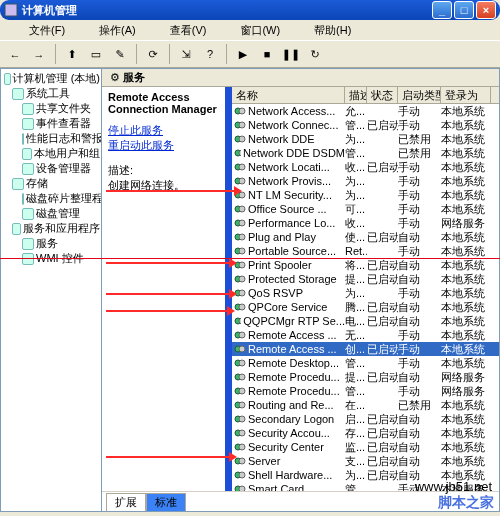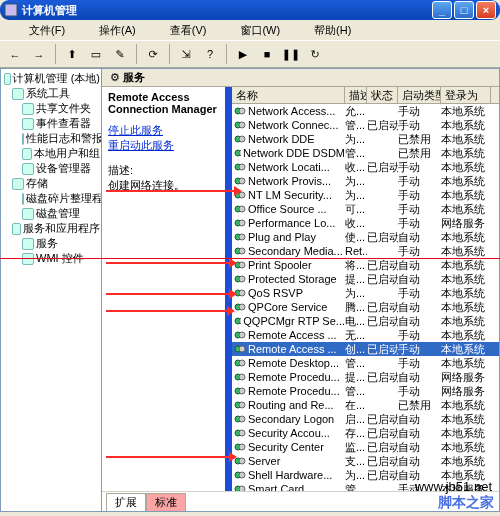--- a/index.html
+++ b/index.html
@@ -34,21 +34,21 @@
   .listbody { overflow: hidden; }
   .row { height: 14px; display: flex; align-items: center; white-space: nowrap; }
   .row.sel { background: #316ac5; color: #fff; }
   .c-name { width: 113px; overflow: hidden; display: flex; align-items: center; gap: 2px; padding-left: 2px; }
   .c-desc { width: 22px; overflow: hidden; }
   .c-stat { width: 31px; overflow: hidden; }
   .c-start { width: 43px; overflow: hidden; }
   .c-logon { width: 50px; overflow: hidden; }
   .sico { width: 12px; height: 12px; }
   .tabs { height: 20px; background: #fff; display: flex; align-items: flex-end; padding: 0 4px; gap: 0; border-top: 1px solid #d4d0c8; }
-  .tab { border: 1px solid #aca899; border-bottom: none; padding: 1px 8px; background: #fca5a5; font-size: 11px; }
+  .tab { border: 1px solid #aca899; border-bottom: none; padding: 1px 8px; background: #3b82f6; font-size: 11px; }
   .tab.active { background: #fff; }
   .wm { position: absolute; right: 6px; bottom: 4px; color: #1d4ed8; opacity: .8; font-weight: bold; font-size: 14px; }
   .url { position: absolute; right: 8px; bottom: 22px; color: #000; font-size: 13px; }
   .redline { position: absolute; left: 0; right: 0; height: 1px; background: #e2031a; }
   .arrow { position: absolute; left: 106px; height: 2px; background: #ff2a2a; }
   .arrow::after { content:''; position:absolute; right:-6px; top:-4px; border-left:8px solid #ff2a2a; border-top:5px solid transparent; border-bottom:5px solid transparent; }
 </style>
 </head>
 <body>
 
@@ -298,21 +298,21 @@
               <div class="c-stat">已启动</div>
               <div class="c-start">自动</div>
               <div class="c-logon">本地系统</div>
             </div>
             <div class="row">
               <div class="c-name">
                 <svg class="sico" width="12" height="12">
                   <circle cx="4" cy="6" r="3" fill="#3b6" stroke="#254"></circle>
                   <circle cx="8" cy="6" r="3" fill="#ccc" stroke="#666"></circle>
                 </svg>
-                <span>Secondary Media...</span>
+                <span>Portable Source...</span>
               </div>
               <div class="c-desc">Ret...</div>
               <div class="c-stat"></div>
               <div class="c-start">手动</div>
               <div class="c-logon">本地系统</div>
             </div>
             <div class="row">
               <div class="c-name">
                 <svg class="sico" width="12" height="12">
                   <circle cx="4" cy="6" r="3" fill="#3b6" stroke="#254"></circle>

